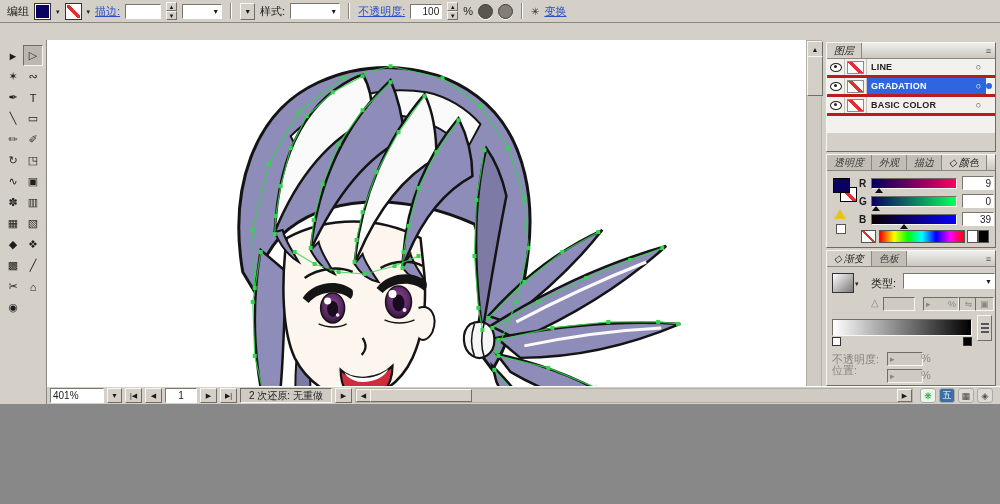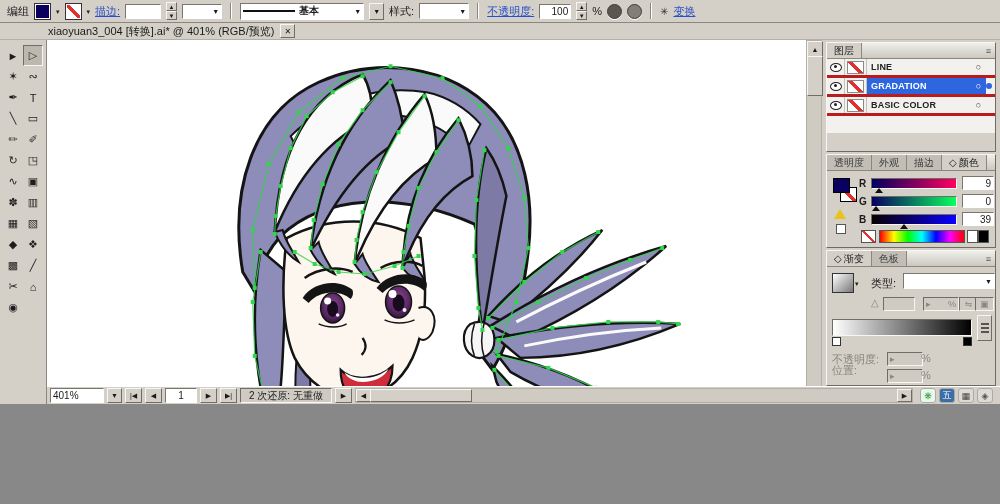--- a/index.html
+++ b/index.html
@@ -45,21 +45,21 @@
   #canvas{position:absolute;left:47px;top:40px;width:759px;height:447px;background:#fff;overflow:hidden;}
   
   #vscroll{position:absolute;left:806px;top:40px;width:16px;height:432px;background:#cfcbc3;
            border:1px solid #b3afa7;box-sizing:border-box;}
   .sbtn{position:absolute;left:0;width:14px;height:14px;display:flex;align-items:center;justify-content:center;font-size:7px;}
   #vthumb{position:absolute;left:0;top:15px;width:14px;height:38px;}
   
   #rightcol{position:absolute;left:824px;top:40px;width:174px;bottom:17px;background:#d4d0c8;}
   .panel{position:absolute;left:2px;right:2px;border:1px solid;border-color:#f7f6f2 #6f6b63 #6f6b63 #f7f6f2;background:#d4d0c8;}
   .ptitle{height:15px;background:linear-gradient(#efeeea,#ccc8c0);border-bottom:1px solid #8b877f;
-          display:flex;align-items:stretch;font-size:10px;}
+          display:flex;align-items:stretch;font-size:10px;font-style:italic;}
   .ptab{padding:0 7px;display:flex;align-items:center;border-right:1px solid #8b877f;background:#d4d0c8;gap:2px;}
   .ptab.inactive{background:#c2beb6;color:#3b3b3b;}
   .pmenu{margin-left:auto;display:flex;align-items:center;padding:0 4px;font-size:9px;color:#555;}
   
   #layersRows{background:#f2f1ee;height:74px;overflow:hidden;}
   .lrow{height:16px;display:flex;align-items:center;border-bottom:3px solid #b91c1c;font-size:9px;}
   .c-eye{width:17px;display:flex;justify-content:center;align-items:center;border-right:1px solid #c6c2ba;height:100%;}
   .eye{width:10px;height:7px;border:1px solid #222;border-radius:50%;background:#fff;position:relative;}
   .eye::after{content:"";position:absolute;left:3px;top:1px;width:3px;height:3px;background:#222;border-radius:50%;}
   .c-thumb{width:21px;display:flex;justify-content:center;align-items:center;border-right:1px solid #c6c2ba;height:100%;}
@@ -118,49 +118,40 @@
     <span class="link">描边:</span>
     <span class="field" style="width:30px;height:13px"></span>
     <span class="spin">
         <span>▲</span>
         <span>▼</span>
       </span>
     <span class="field" style="width:34px;height:13px">
         <span style="margin-left:auto;font-size:7px">▼</span>
       </span>
     <span class="vsep"></span>
-    <span class="field" style="width:118px;height:15px;gap:4px">
-      <span style="display:inline-block;width:52px;height:2px;background:#111"></span>
-      <b>基本</b>
-      <span style="margin-left:auto;font-size:7px">▼</span>
-    </span>
     <span class="ddbtn bev-out">▼</span>
     <span>样式:</span>
     <span class="field" style="width:44px;height:14px">
         <span style="margin-left:auto;font-size:7px">▼</span>
       </span>
     <span class="vsep"></span>
     <span class="link">不透明度:</span>
     <span class="field" style="width:26px;height:13px;justify-content:flex-end">100</span>
     <span class="spin">
         <span>▲</span>
         <span>▼</span>
       </span>
     <span>%</span>
     <span class="roundicon"></span>
     <span class="roundicon" style="background:#837f78"></span>
     <span class="vsep"></span>
     <span style="font-size:10px;color:#333">✳</span>
     <span class="link">变换</span>
   </div>
 
-  <div id="tabbar">
-    <span>xiaoyuan3_004 [转换].ai* @ 401% (RGB/预览)</span>
-    <span id="tabclose" class="bev-out">✕</span>
-  </div>
 
   <div id="toolbox">
     <div id="toolgrid">
         <div class="tool">►</div>
         <div class="tool active">▷</div>
         <div class="tool">✶</div>
         <div class="tool">∾</div>
         <div class="tool">✒</div>
         <div class="tool">T</div>
         <div class="tool">╲</div>

